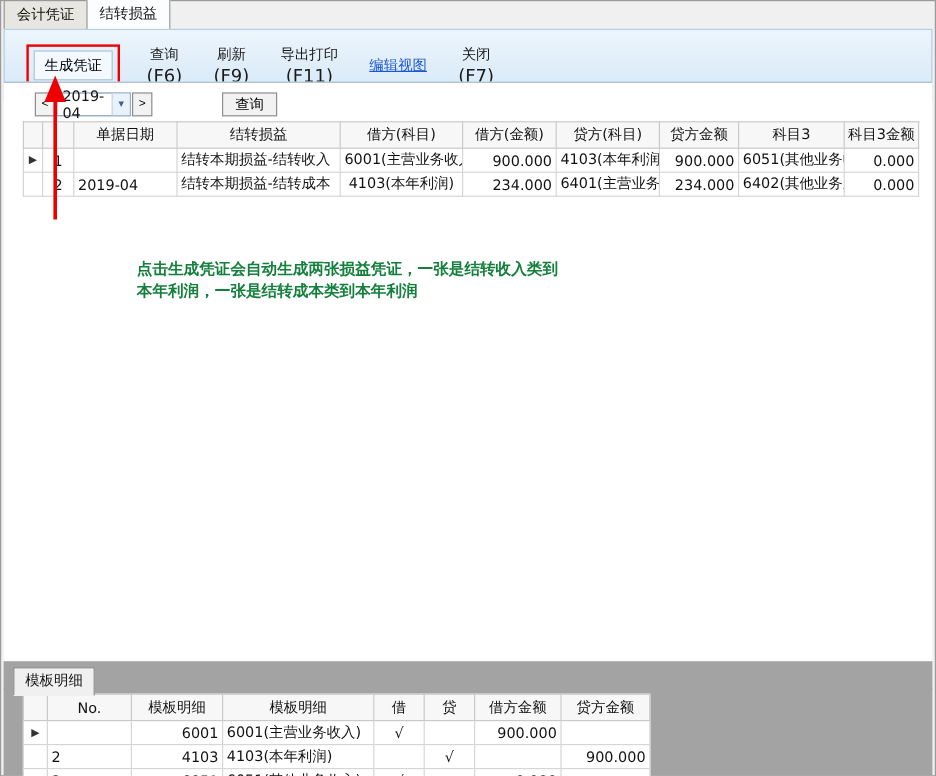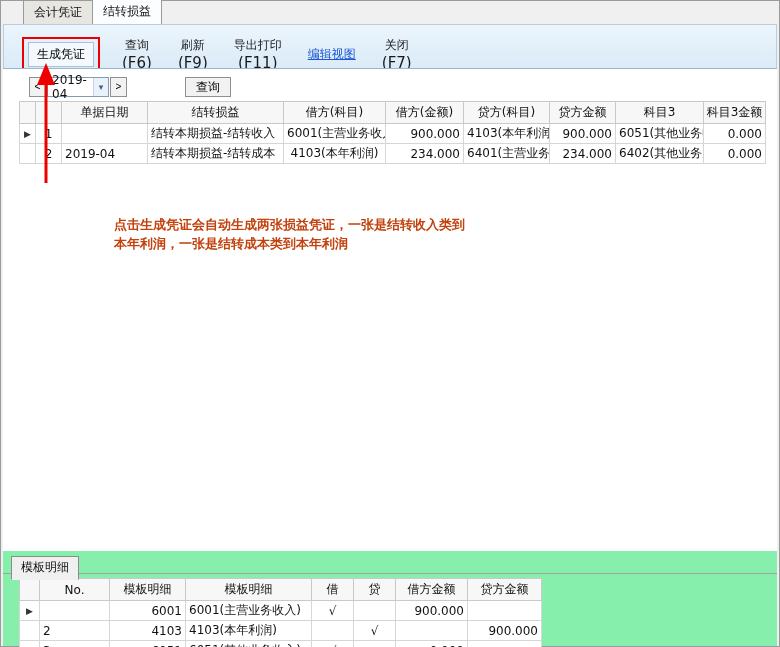--- a/index.html
+++ b/index.html
@@ -5,21 +5,21 @@
   html,body{margin:0;padding:0;}
   body{
     width:780px;height:647px;overflow:hidden;position:relative;
     background:#f0f0f0;
     font-family:"DejaVu Sans","Liberation Sans",sans-serif;
     font-size:12px;color:#111;
   }
   .window{position:absolute;inset:0;border:1px solid #9a9a9a;box-sizing:border-box;}
 
   
-  .tabstrip{position:absolute;top:2px;left:2px;right:2px;height:21px;display:flex;align-items:flex-end;margin-left:20px;}
+  .tabstrip{position:absolute;top:2px;left:2px;right:2px;height:21px;display:flex;align-items:flex-end;}
   .tab{padding:3px 10px 3px 10px;border:1px solid #9a9a9a;border-bottom:none;background:#e8e6e1;
        margin-right:-1px;cursor:default;white-space:nowrap;}
   .tab.active{background:#fbfdff;position:relative;z-index:3;padding-bottom:4px;}
 
   
   .toolbar{position:absolute;top:23px;left:2px;right:2px;height:60px;
     background:linear-gradient(#ecf5fc,#d4e7f6);
     border:1px solid #b6cee2;box-sizing:border-box;
     display:flex;align-items:center;padding-left:18px;gap:18px;}
   .redbox{border:2px solid #ee0000;padding:3px 4px;background:transparent;}
@@ -58,26 +58,26 @@
   td.sel{background:#3668c9;color:#fff;}
   td.namecell{background:#e6f6fd;text-align:left;}
   td.codecell{text-align:right;}
   td.nocell{background:#e4f1fb;text-align:left;}
   td.chk{text-align:center;}
   td.disabled{background:#e9e9e9;}
   .main-grid{position:absolute;top:32px;left:16px;width:746px;}
   .detail-grid{position:absolute;top:4px;left:16px;width:522px;}
 
   
-  .annotation{position:absolute;top:214px;left:113px;color:#c2410c;font-size:13px;
+  .annotation{position:absolute;top:214px;left:113px;color:#15803d;font-size:13px;
     font-weight:bold;line-height:19px;white-space:nowrap;}
   .red-arrow{position:absolute;left:31px;top:62px;z-index:10;pointer-events:none;}
 
   
-  .bottom-panel{position:absolute;top:550px;left:2px;right:2px;height:95px;background:#86efac;}
+  .bottom-panel{position:absolute;top:550px;left:2px;right:2px;height:95px;background:#a3a3a3;}
   .detail-tab{position:absolute;top:5px;left:8px;z-index:2;background:#f0f0f0;
     border:1px solid #8b8b8b;border-bottom:1px solid #f0f0f0;padding:2px 9px 3px 9px;}
   .detail-body{position:absolute;top:22px;left:0;right:0;bottom:0;border-top:1px solid #a3a3a3;}
 </style>
 </head>
 <body>
 
 <div class="window">
 
   <div class="tabstrip">

